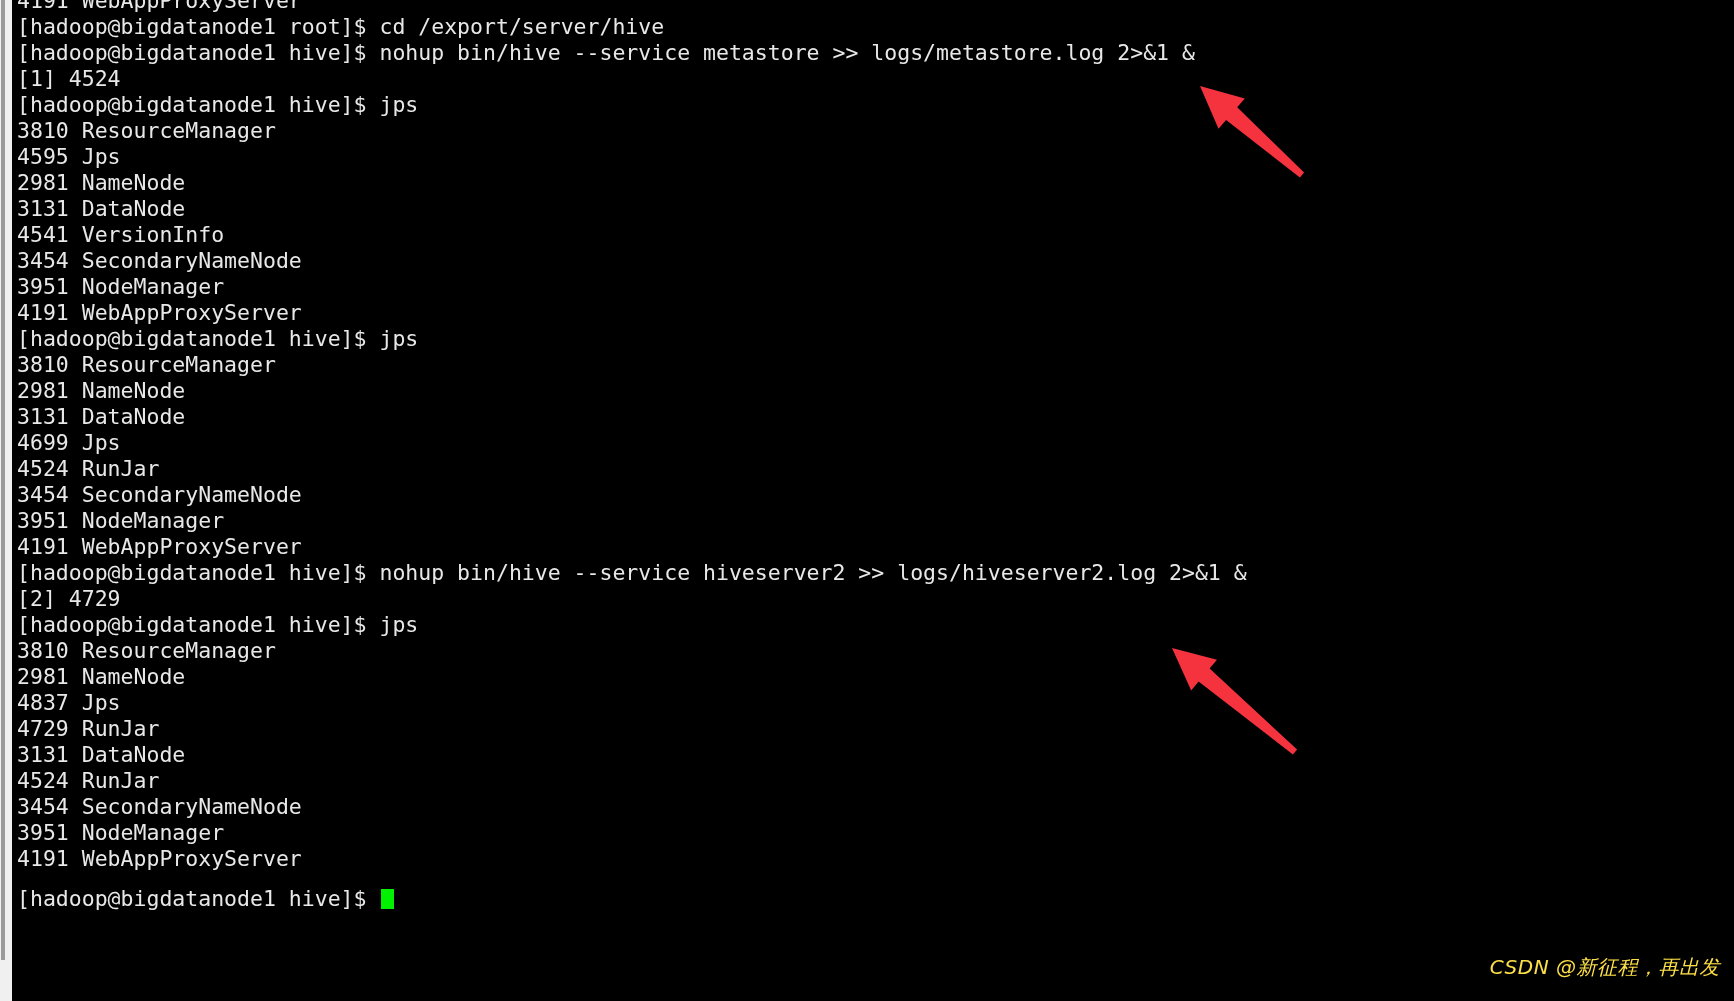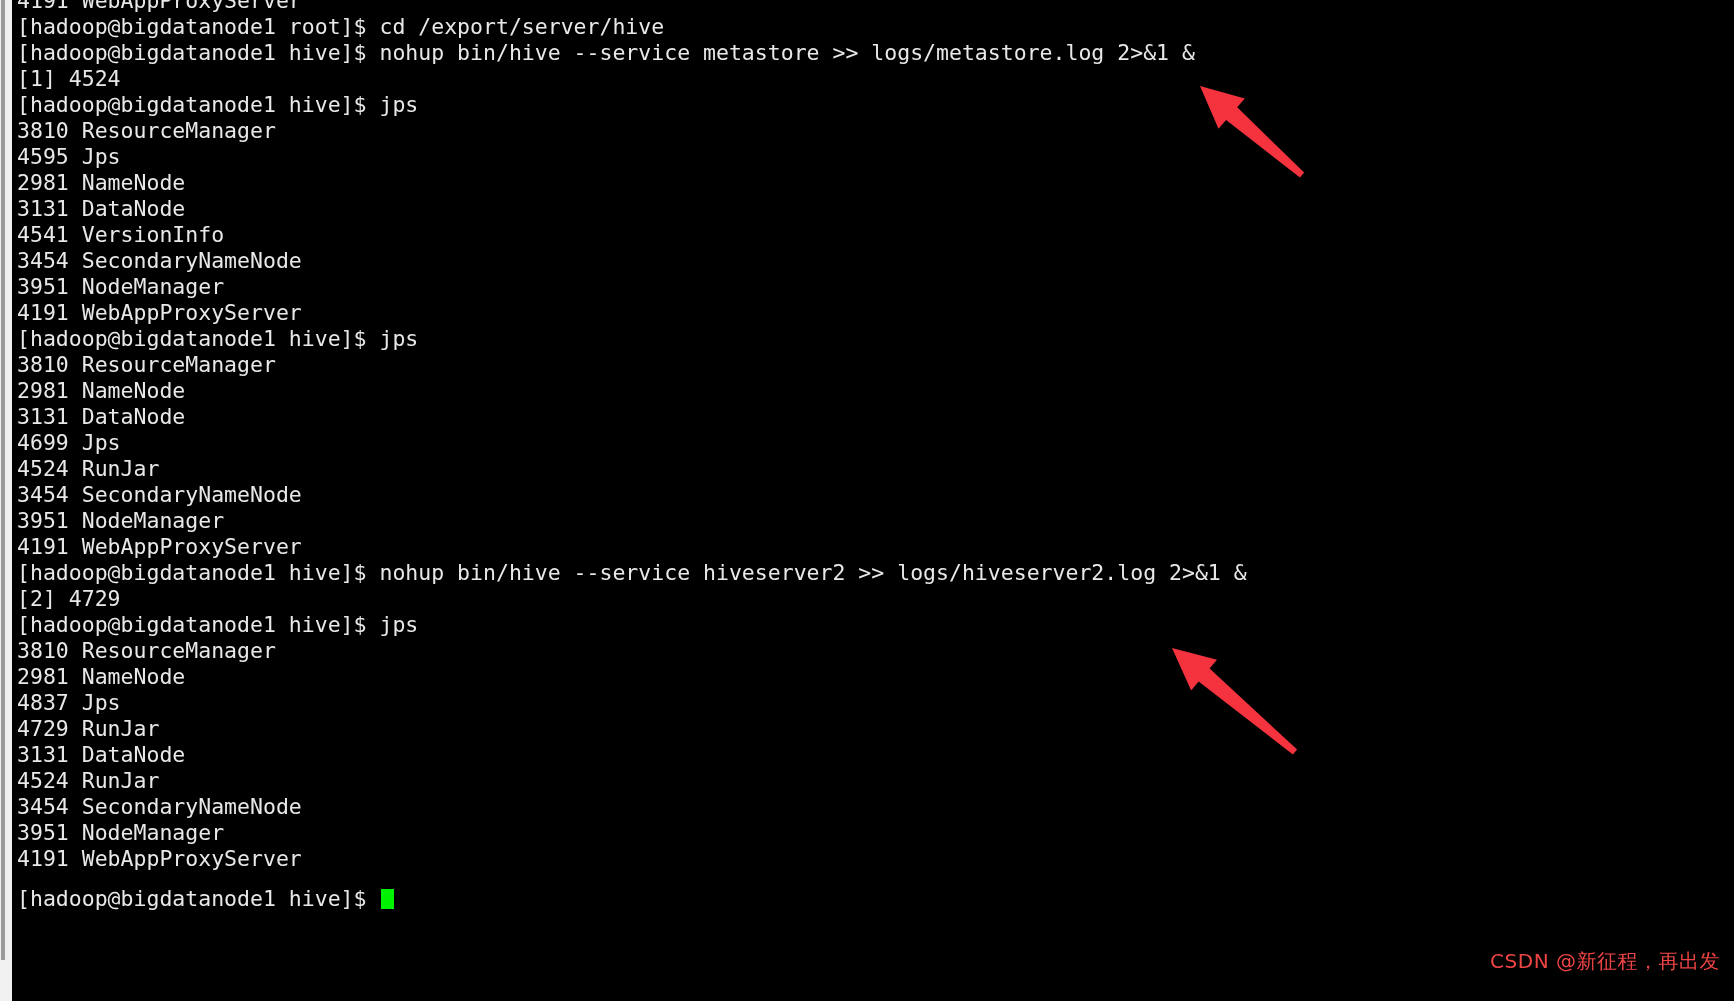--- a/index.html
+++ b/index.html
@@ -97,27 +97,28 @@
     width: 1734px;
     height: 1001px;
     pointer-events: none;
     z-index: 20;
   }
 
   
   .watermark {
     position: absolute;
     right: 14px;
-    bottom: 26px;
+    bottom: 20px;
     font-family: "DejaVu Sans", "Liberation Sans", sans-serif;
     font-size: 20px;
-    color: #ef4444;
+    color: #fde047;
     letter-spacing: 0.5px;
     white-space: pre;
     z-index: 30;
+    font-style: italic;
   }
 </style>
 </head>
 <body>
 
 <div id="app">
 
   <div class="scroll-gutter">
     <div class="scroll-thumb"></div>
   </div>

